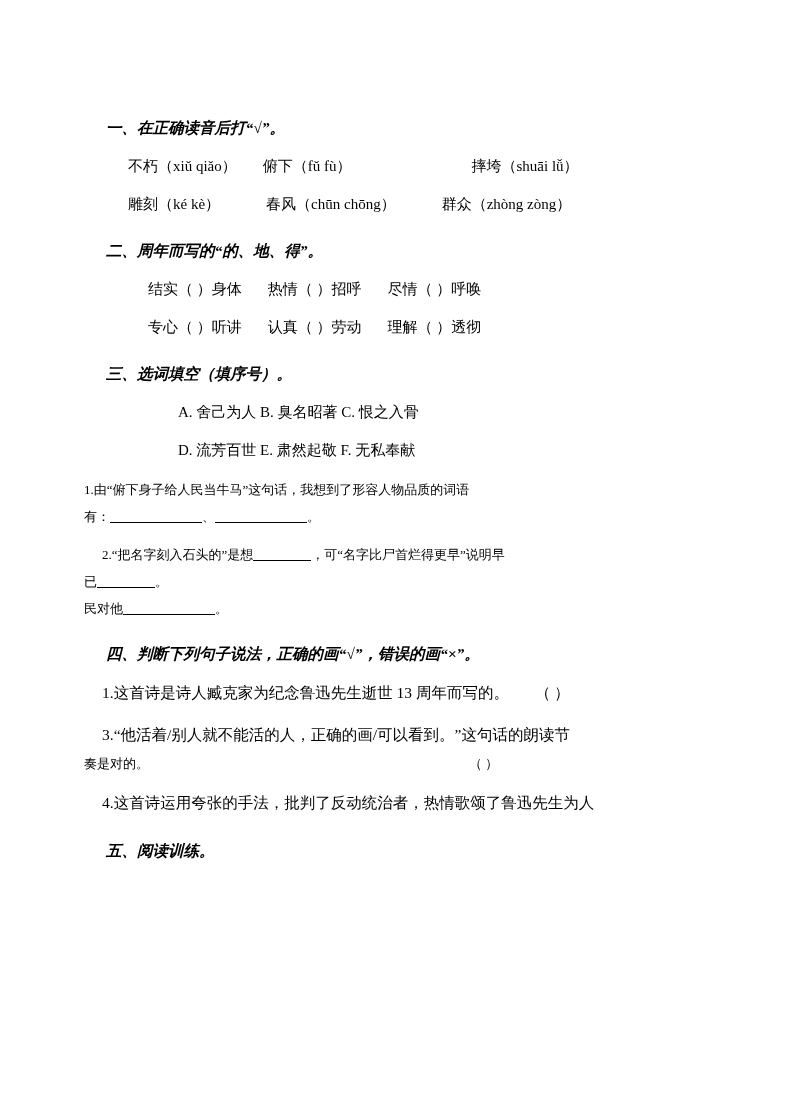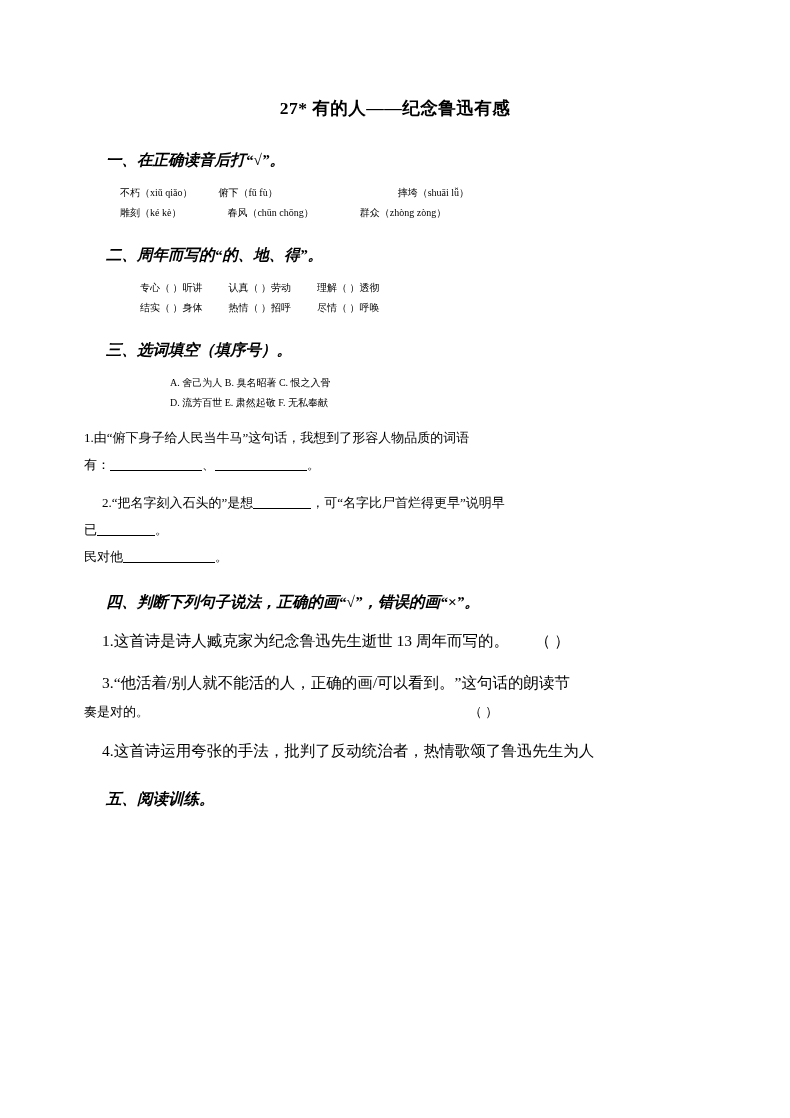--- a/index.html
+++ b/index.html
@@ -29,23 +29,23 @@
     margin: 0 0 30px 0;
   }
   .sec-head {
     font-size: 15.5px;
     font-weight: bold;
     margin: 22px 0 12px 0;
     text-indent: 22px;
     font-style: italic;
   }
   .line {
-    font-size: 10px;
+    font-size: 15px;
     line-height: 2.0;
-    margin: 0;
+    margin: 8px;
   }
   .indent1 { text-indent: 36px; }
   .indent2 { text-indent: 56px; }
   .indent-half { text-indent: 18px; }
   .body-line {
     font-size: 13px;
     line-height: 2.05;
     margin: 0;
     text-align: justify;
   }
@@ -74,36 +74,35 @@
   .gap-md { display: inline-block; width: 46px; }
   .gap-xl { display: inline-block; width: 120px; }
   .para-block { margin: 12px 0 0 0; }
   .q-row { font-size: 15.5px; line-height: 2.05; margin: 10px 0 0 0; }
 </style>
 </head>
 <body>
 
 <div class="page">
 
-  <h1 class="title">27* 有的人——纪念鲁迅有感</h1>
 
   <div class="sec-head">一、在正确读音后打“√”。</div>
   <p class="line indent1">
     <span>不朽（xiǔ qiǎo）</span><span class="gap-sm"></span><span>俯下（fǔ fù）</span><span class="gap-xl"></span><span>摔垮（shuāi lǚ）</span>
   </p>
   <p class="line indent1">
     <span>雕刻（ké kè）</span><span class="gap-md"></span><span>春风（chūn chōng）</span><span class="gap-md"></span><span>群众（zhòng zòng）</span>
   </p>
 
   <div class="sec-head">二、周年而写的“的、地、得”。</div>
   <p class="line indent2">
-    <span>专心（    ）听讲</span><span class="gap-sm"></span><span>认真（    ）劳动</span><span class="gap-sm"></span><span>理解（    ）透彻</span>
+    <span>结实（    ）身体</span><span class="gap-sm"></span><span>热情（    ）招呼</span><span class="gap-sm"></span><span>尽情（    ）呼唤</span>
   </p>
   <p class="line indent2">
-    <span>结实（    ）身体</span><span class="gap-sm"></span><span>热情（    ）招呼</span><span class="gap-sm"></span><span>尽情（    ）呼唤</span>
+    <span>专心（    ）听讲</span><span class="gap-sm"></span><span>认真（    ）劳动</span><span class="gap-sm"></span><span>理解（    ）透彻</span>
   </p>
 
   <div class="sec-head">三、选词填空（填序号）。</div>
   <p class="line" style="text-indent:86px;">A. 舍己为人    B. 臭名昭著    C. 恨之入骨</p>
   <p class="line" style="text-indent:86px;">D. 流芳百世    E. 肃然起敬    F. 无私奉献</p>
 
   <p class="body-line para-block">
     <span>1.</span><span>由“俯下身子给人民当牛马”这句话，我想到了形容人物品质的词语</span>
   </p>
   <p class="body-line">

